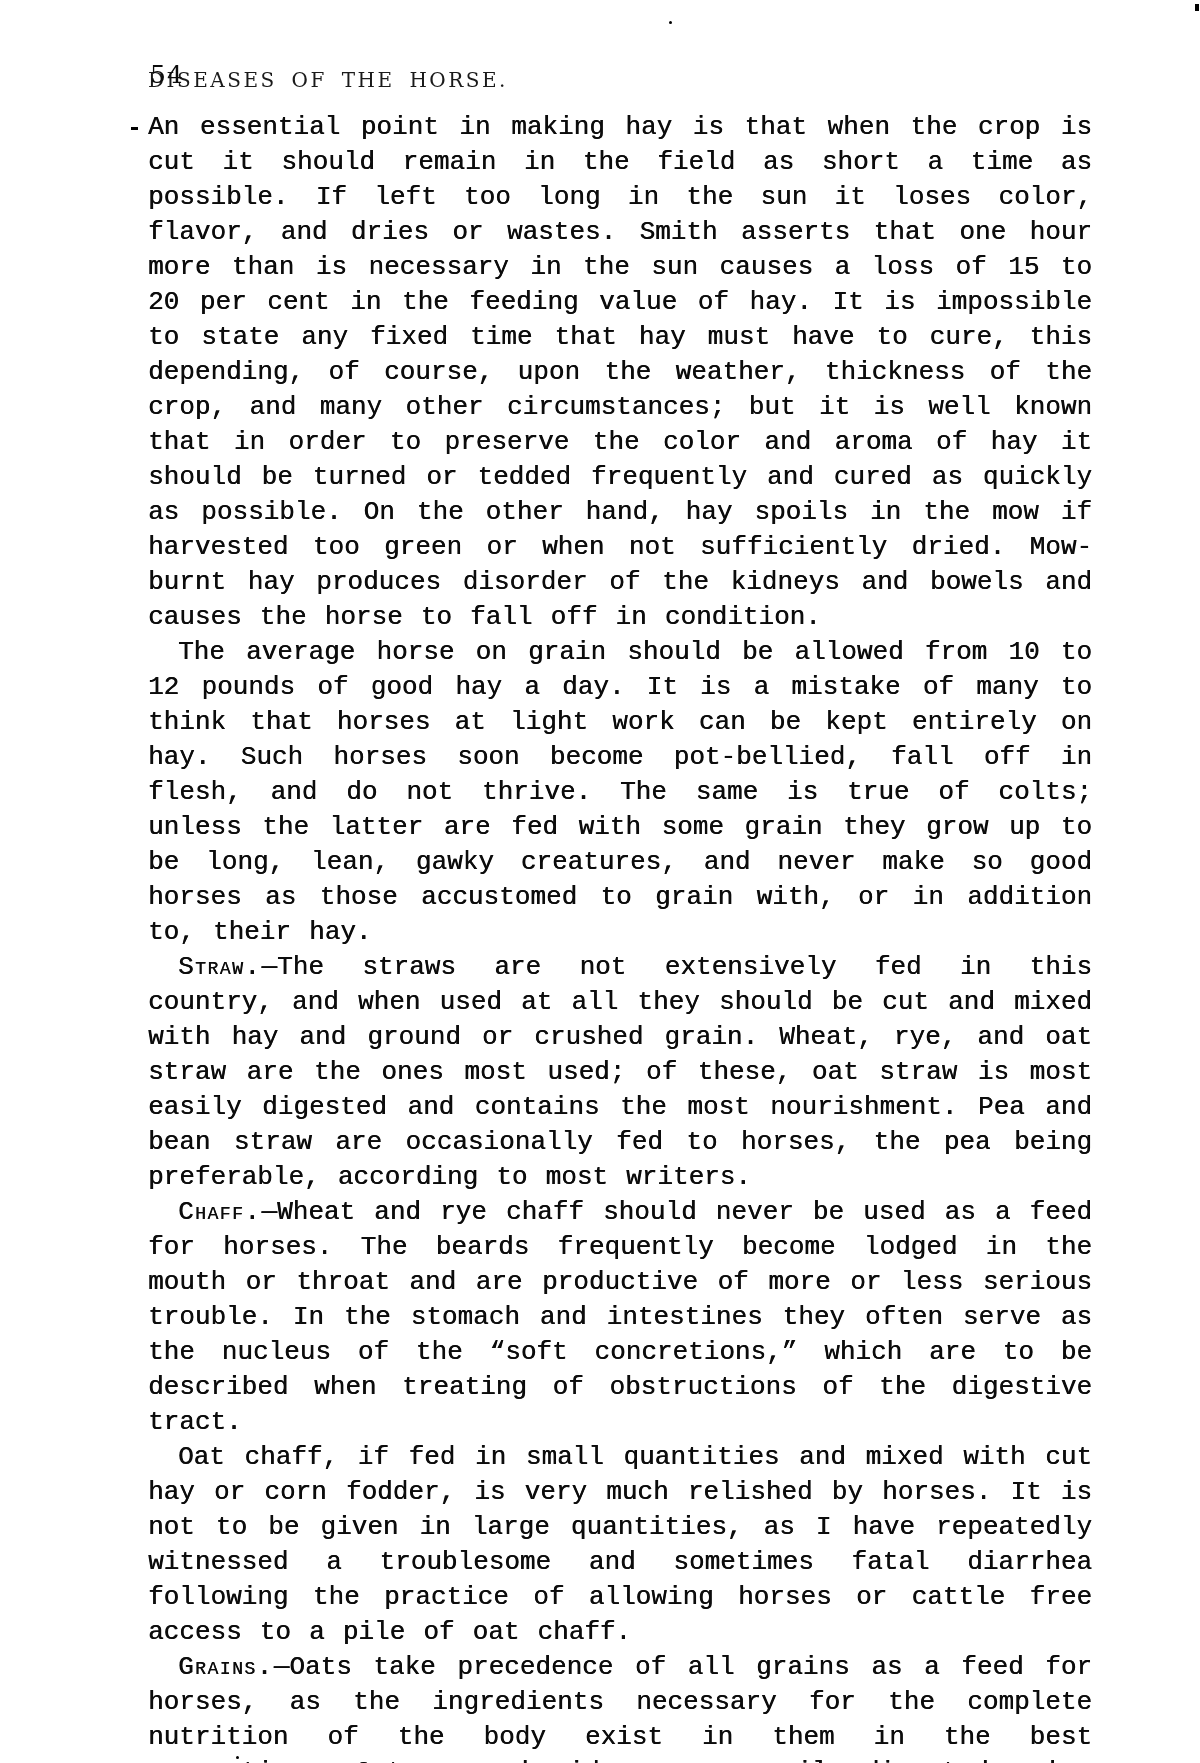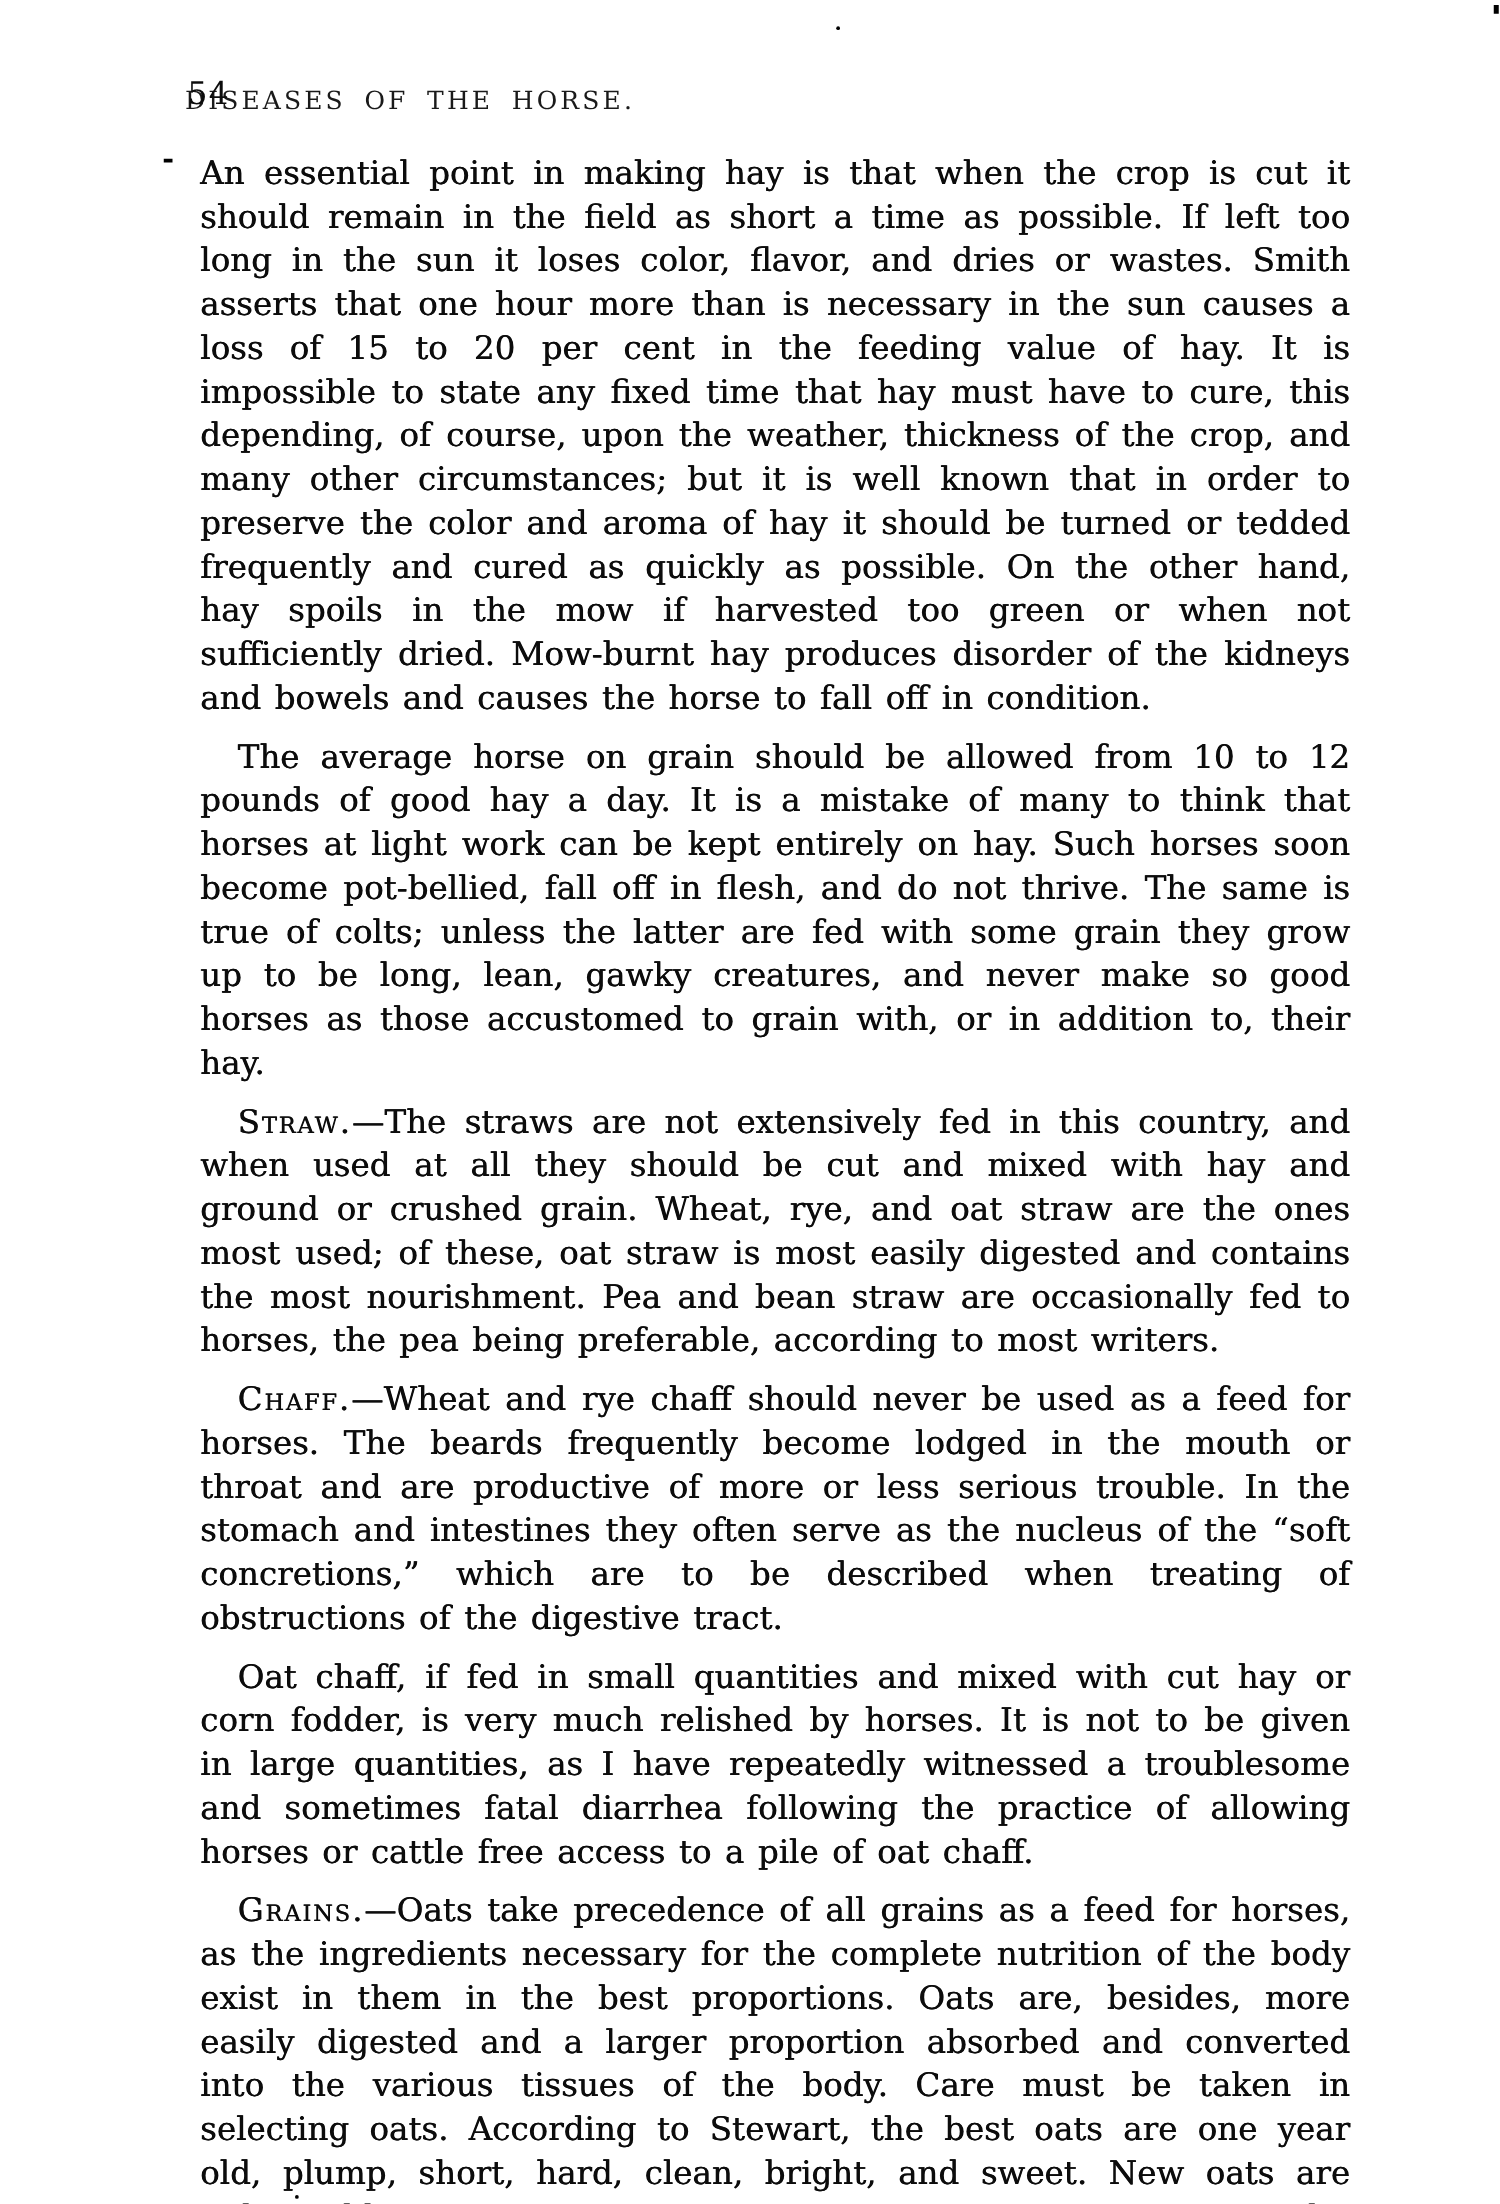--- a/index.html
+++ b/index.html
@@ -39,21 +39,21 @@
     position: absolute;
     left: 148px;
     top: 110px;
     width: 944px;
     font-size: 26px;
     line-height: 35px;
     text-align: justify;
     word-spacing: 2.5px;
     text-shadow: 0.4px 0 0 currentColor;
   }
-  .paragraph { margin: 12px; padding: 0; }
+  .paragraph { margin: 0; padding: 0; font-family: Liberation Mono, monospace; }
   .paragraph.indent { text-indent: 30px; }
   .text-block p:last-child { text-align-last: justify; }
   .seg-smallcaps { font-variant: small-caps; letter-spacing: 1.5px; }
   .speck { position: absolute; background: #000; }
   .speck.round { border-radius: 50%; }
 </style>
 </head>
 <body>
 
 <div class="page">

